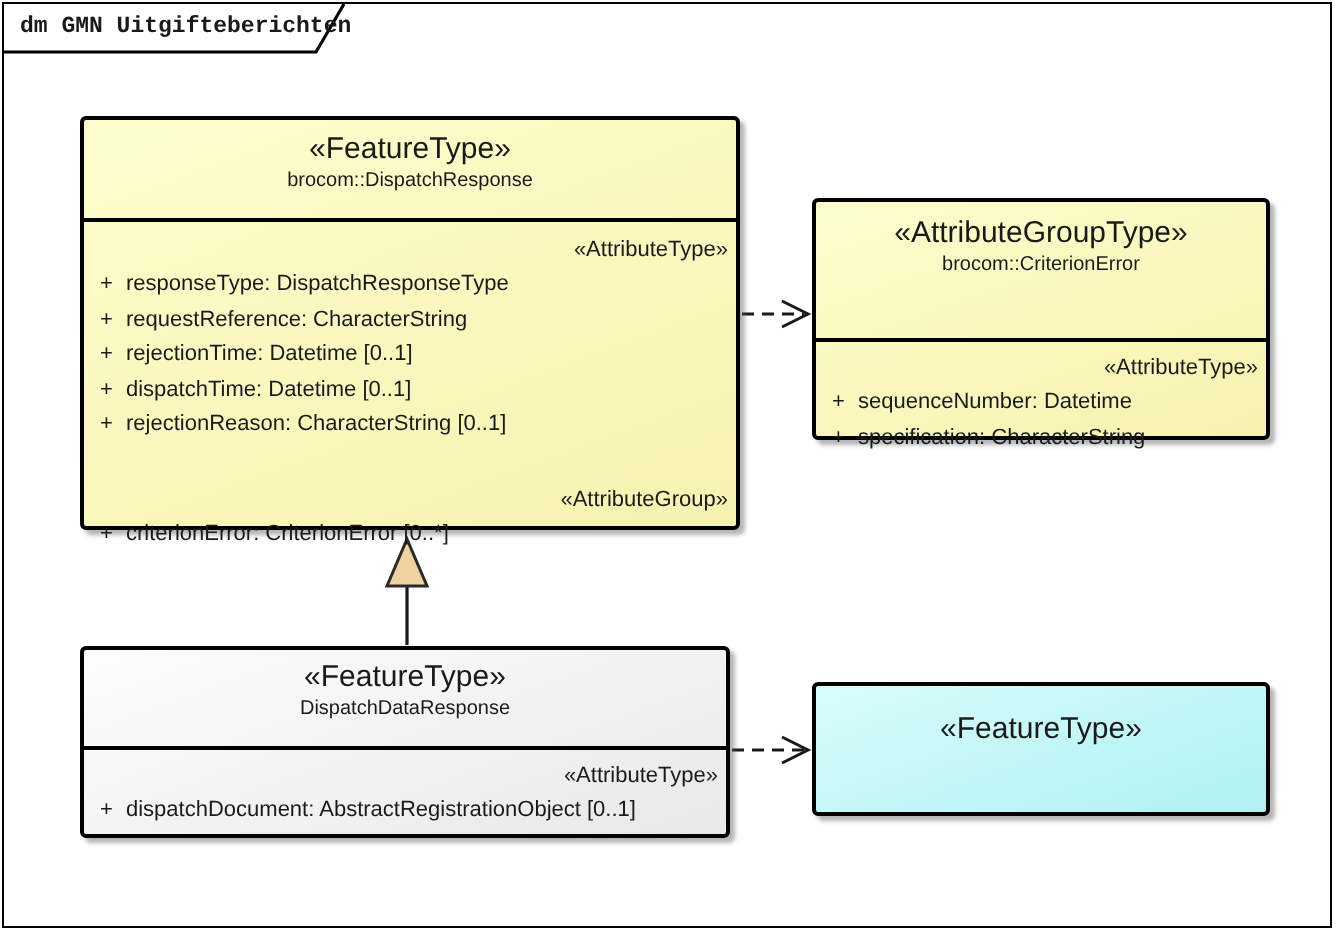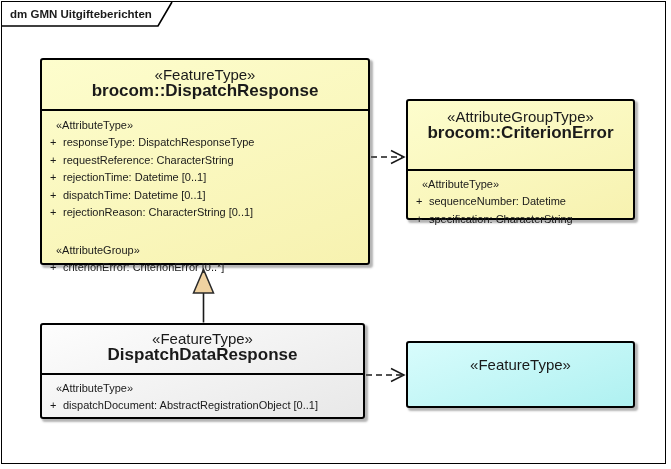--- a/index.html
+++ b/index.html
@@ -23,20 +23,21 @@
     box-sizing: border-box;
     z-index: 0;
   }
   .frame-tab-label {
     position: absolute;
     left: 10px; top: 3px;
     height: 32px; line-height: 22px;
     font-size: 11.5px; font-weight: bold;
     z-index: 3;
     white-space: nowrap;
+    font-family: Liberation Mono, monospace;
   }
 
   
   svg.overlay {
     position: absolute; left: 0; top: 0;
     width: 671px; height: 469px;
     z-index: 1;
   }
 
   
@@ -48,25 +49,25 @@
     box-shadow: 2.5px 2.5px 2px rgba(90,90,90,0.45);
     z-index: 2;
     font-size: 11px;
   }
   .uml-box.yellow { background: linear-gradient(160deg, var(--yellow-top, #fdfdcd) 0%, var(--yellow-bottom, #f8f3b4) 100%); }
   .uml-box.gray   { background: linear-gradient(160deg, var(--gray-top, #fdfdfd) 0%, var(--gray-bottom, #e9e9e9) 100%); }
   .uml-box.cyan   { background: linear-gradient(160deg, var(--cyan-top, #d8fcfc) 0%, var(--cyan-bottom, #aff1f1) 100%); }
 
   .box-header { text-align: center; box-sizing: border-box; }
   .box-header .stereotype { font-size: 15px; line-height: 16px; }
-  .box-header .class-name { font-size: 17px; font-weight: bold; line-height: 16px; }
+  .box-header .class-name { font-size: 10px; font-weight: normal; line-height: 16px; }
   .divider { border-top: 2px solid #000; }
 
   .attr-section { box-sizing: border-box; padding: 6px 4px 2px 8px; }
-  .section-stereotype { padding-left: 6px; line-height: 17px; white-space: nowrap; }
+  .section-stereotype { padding-left: 6px; line-height: 17px; white-space: nowrap; text-align: right; }
   .attr-row { display: flex; line-height: 17.5px; white-space: nowrap; }
   .attr-row .vis { width: 13px; flex: 0 0 13px; text-align: left; }
   .attr-row .attr-text { flex: 1 1 auto; }
   .section-gap { margin-top: 20px; }
 
   .abstract-name { font-style: italic; }
 </style>
 </head>
 <body>
 

